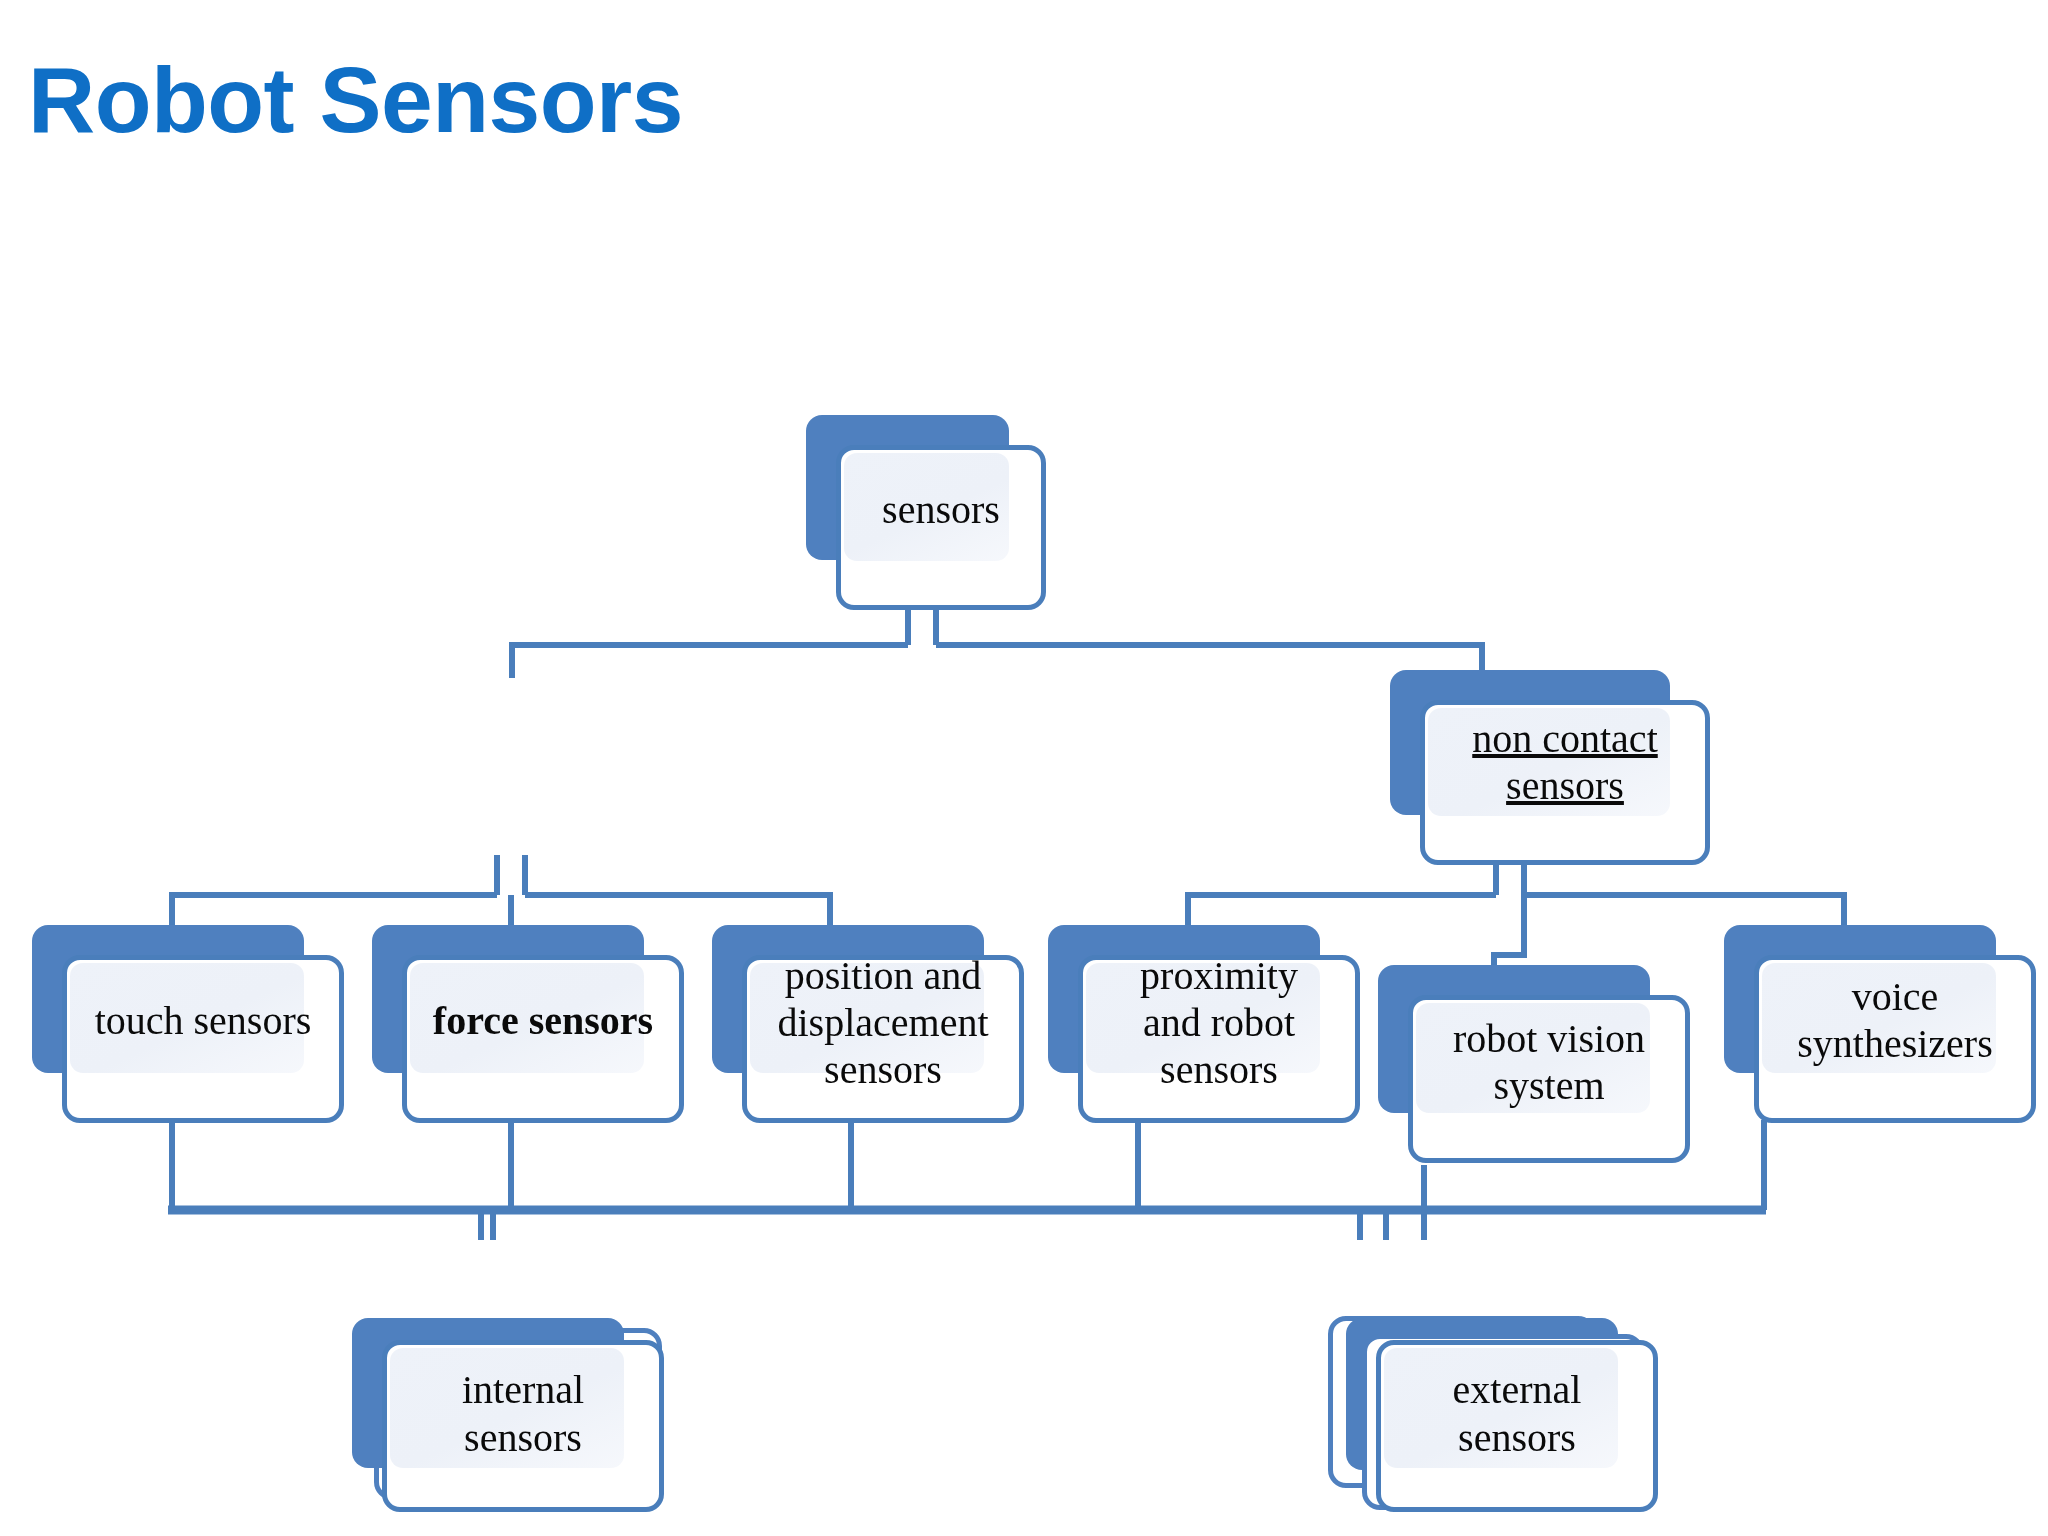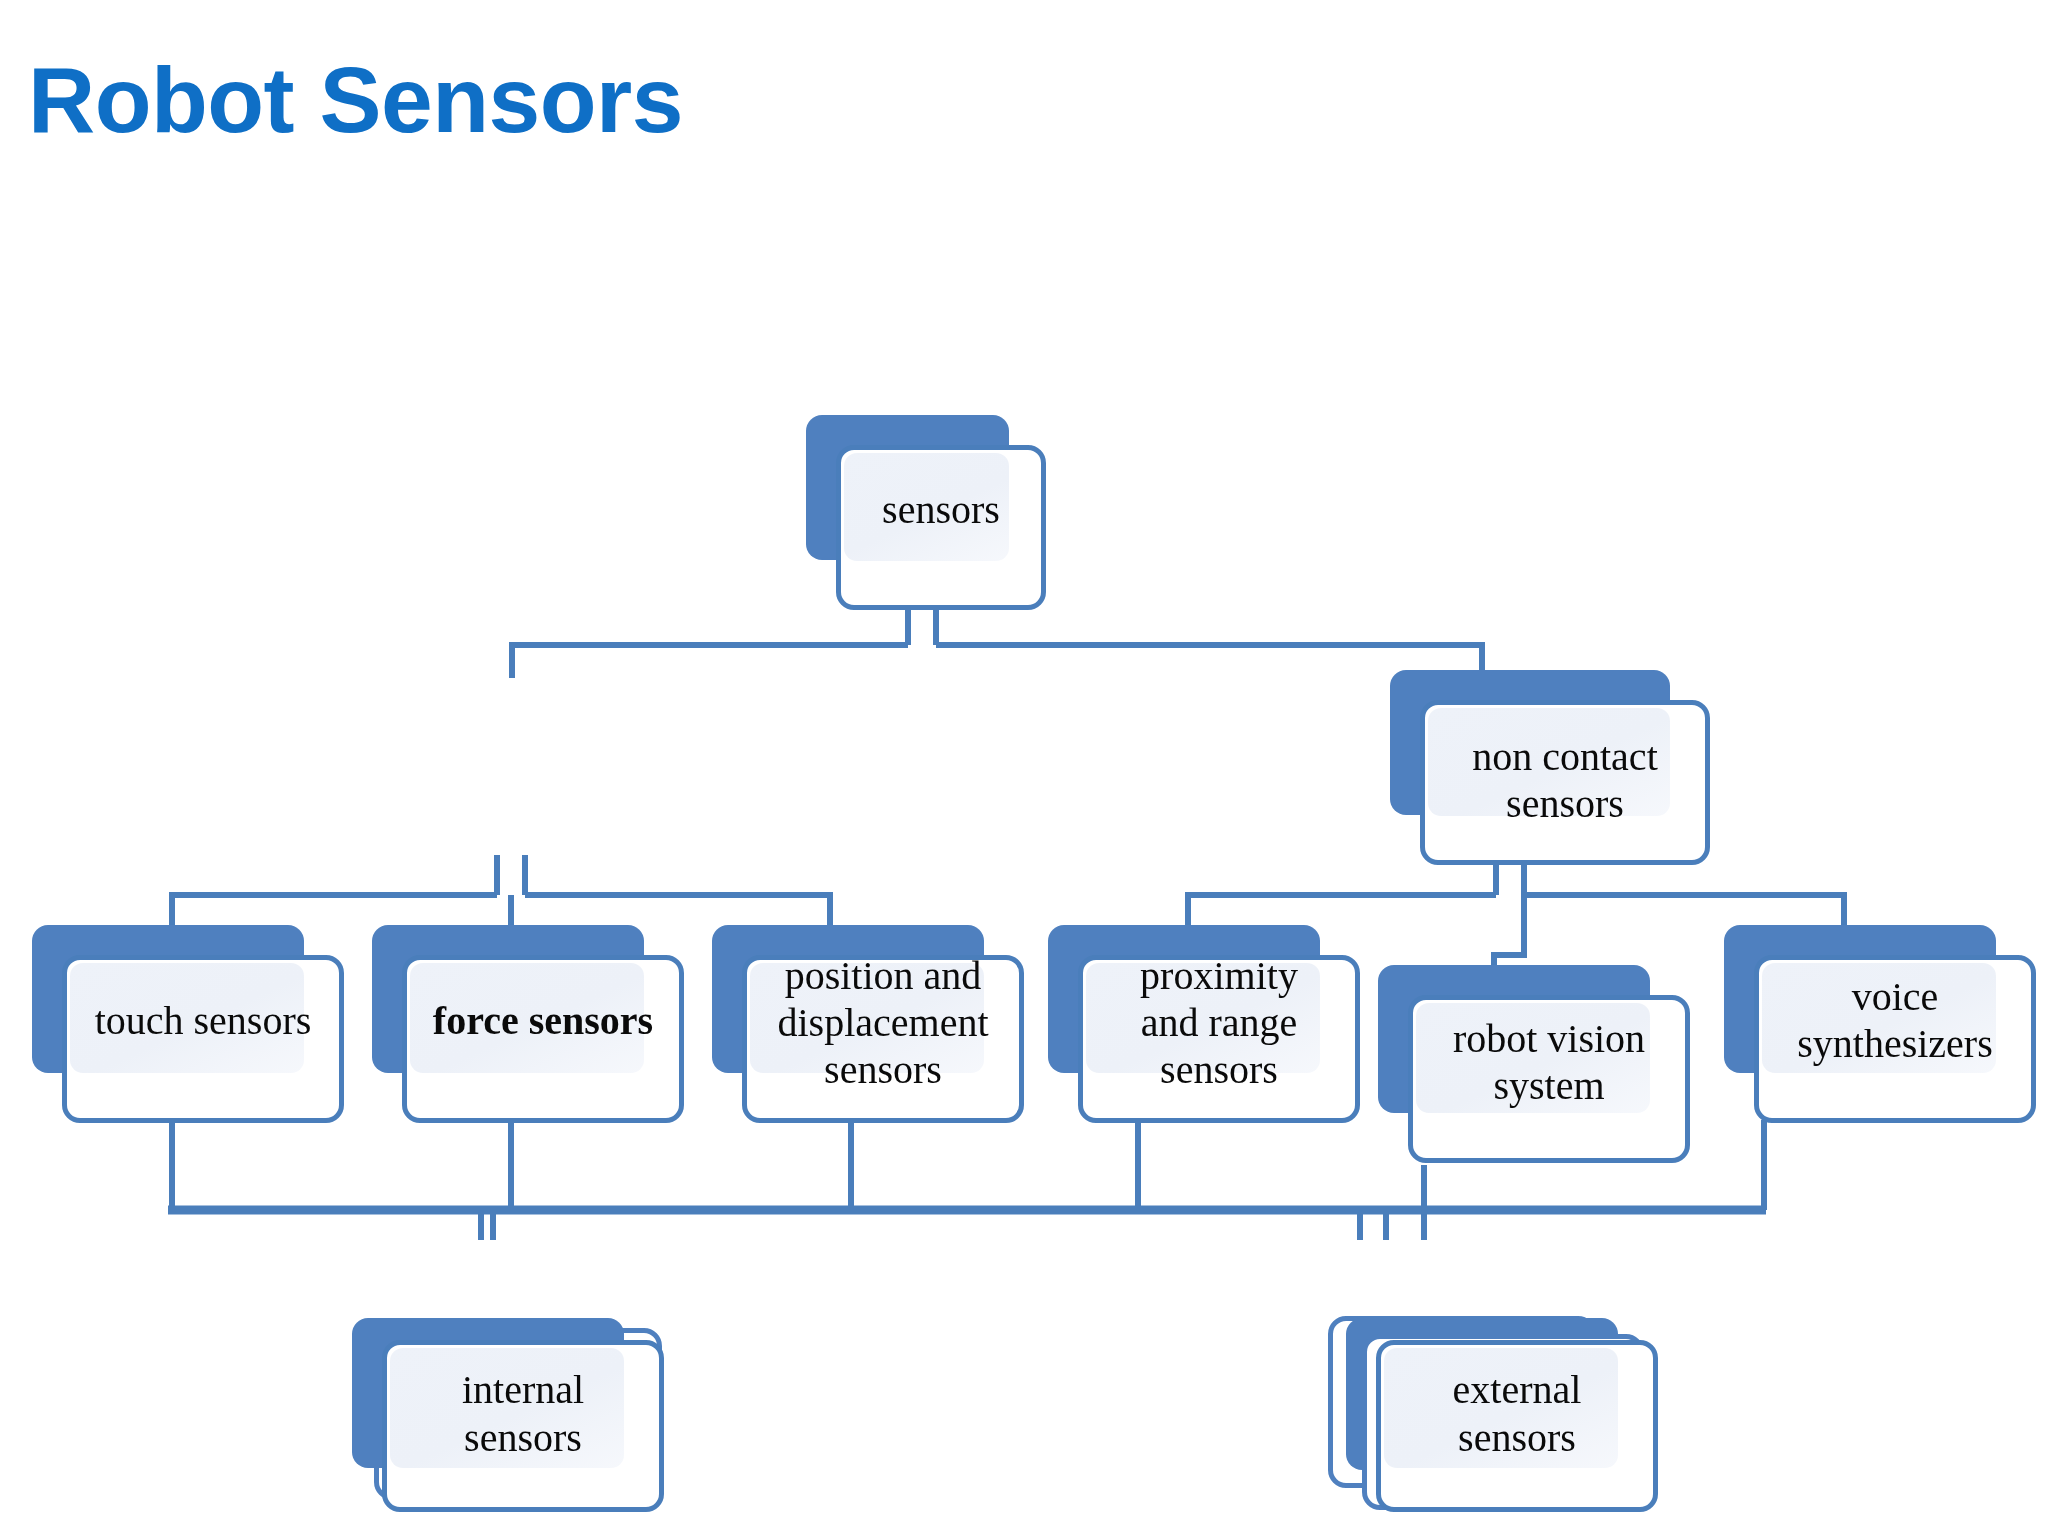--- a/index.html
+++ b/index.html
@@ -142,21 +142,21 @@
     <div class="card" style="left:30px; top:30px; width:210px; height:165px;"></div>
     <div class="fill" style="left:38px; top:38px; width:165px; height:108px;"></div>
     <div class="label" style="left:30px; top:30px; width:210px; height:130px;">sensors</div>
   </div>
 
 
   <div class="node" style="left:1390px; top:670px; width:320px; height:195px;">
     <div class="plate" style="left:0; top:0; width:280px; height:145px;"></div>
     <div class="card" style="left:30px; top:30px; width:290px; height:165px;"></div>
     <div class="fill" style="left:38px; top:38px; width:242px; height:108px;"></div>
-    <div class="label" style="left:30px; top:40px; width:290px; height:140px;">non contact
+    <div class="label" style="left:30px; top:22px; width:290px; height:140px;text-decoration:underline;">non contact
 sensors</div>
   </div>
 
   <div class="node" style="left:32px; top:925px; width:312px; height:200px;">
     <div class="plate" style="left:0; top:0; width:272px; height:148px;"></div>
     <div class="card" style="left:30px; top:30px; width:282px; height:168px;"></div>
     <div class="fill" style="left:38px; top:38px; width:234px; height:110px;"></div>
     <div class="label" style="left:30px; top:28px; width:282px; height:135px;">touch sensors</div>
   </div>
 
@@ -174,21 +174,21 @@
     <div class="label" style="left:26px; top:20px; width:290px; height:155px;">position and
 displacement
 sensors</div>
   </div>
 
   <div class="node" style="left:1048px; top:925px; width:312px; height:200px;">
     <div class="plate" style="left:0; top:0; width:272px; height:148px;"></div>
     <div class="card" style="left:30px; top:30px; width:282px; height:168px;"></div>
     <div class="fill" style="left:38px; top:38px; width:234px; height:110px;"></div>
     <div class="label" style="left:26px; top:20px; width:290px; height:155px;">proximity
-and range
+and robot
 sensors</div>
   </div>
 
   <div class="node" style="left:1378px; top:965px; width:312px; height:200px;">
     <div class="plate" style="left:0; top:0; width:272px; height:148px;"></div>
     <div class="card" style="left:30px; top:30px; width:282px; height:168px;"></div>
     <div class="fill" style="left:38px; top:38px; width:234px; height:110px;"></div>
     <div class="label" style="left:30px; top:22px; width:282px; height:150px;">robot vision
 system</div>
   </div>

